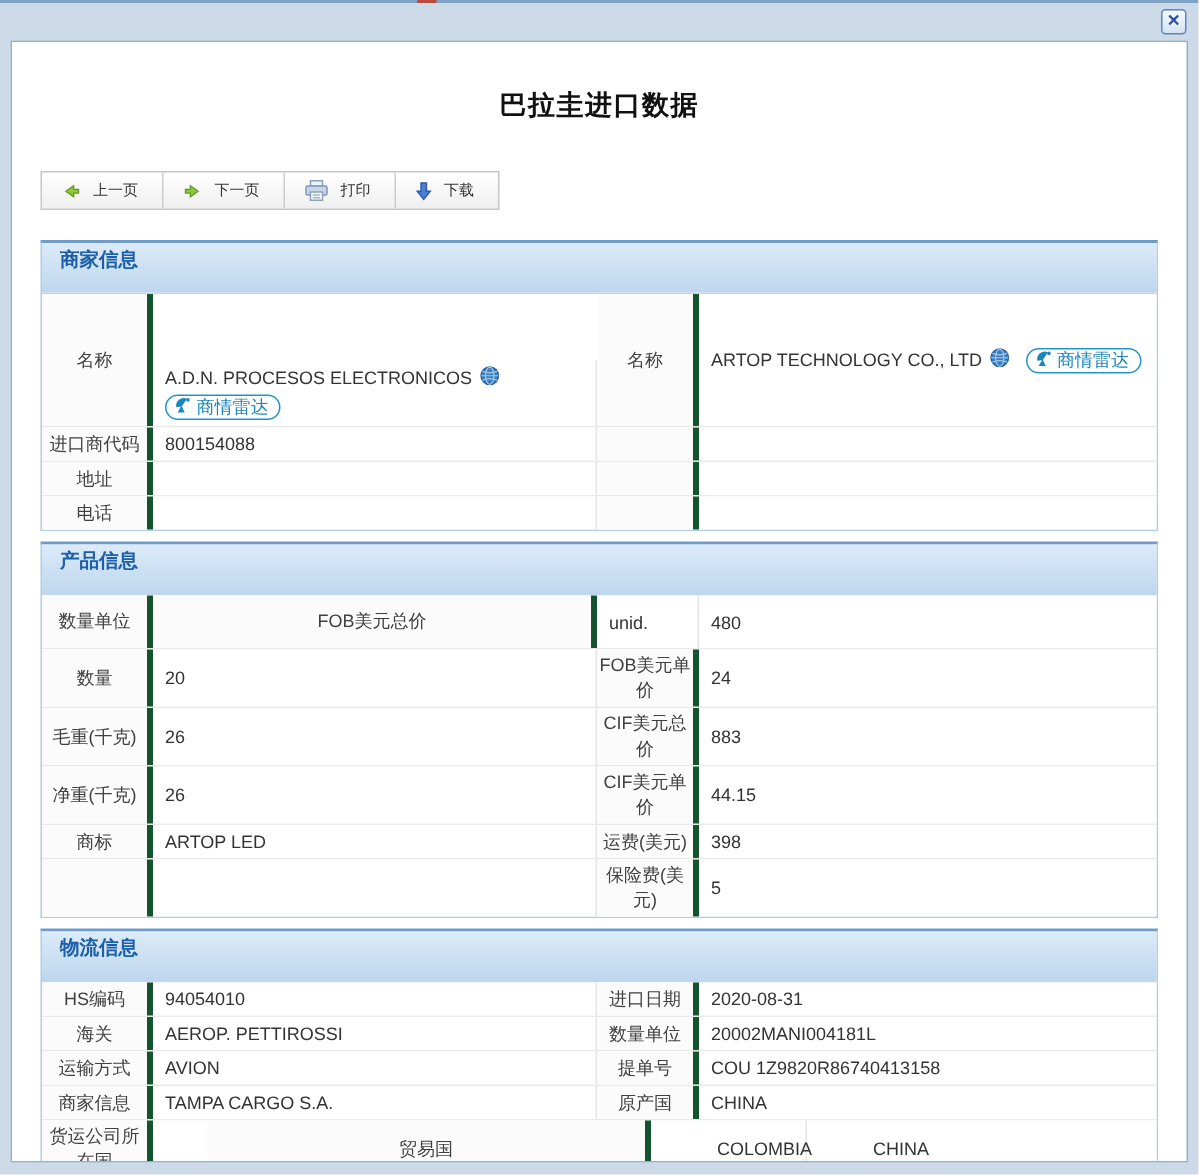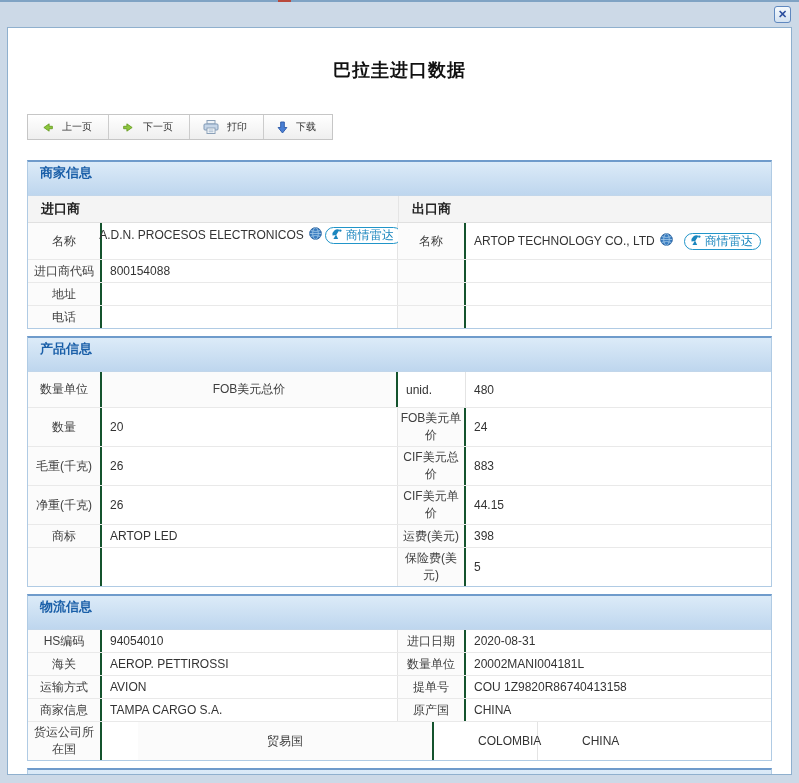--- a/index.html
+++ b/index.html
@@ -59,33 +59,33 @@
   }
 
   .grid-row { display:grid; grid-template-columns:74px 296px 68px 1fr; border-bottom:1px solid #e9e9e9; background:#fff; }
   .grid-row:last-child { border-bottom:none; }
   .grid-row.two-col { grid-template-columns:74px 1fr; }
 
   .cell { display:flex; align-items:center; font-size:12px; min-height:22px; padding:2px 6px; color:#333; }
   .cell.lab {
     justify-content:center; text-align:center;
     color:#404040; background:#fbfbfb;
-    border-right:2px solid #14532d; padding:2px 1px;
+    border-right:4px solid #14532d; padding:2px 1px;
   }
   .cell.val { padding-left:8px; }
   .cell.val.mid { border-right:1px solid #e4e4e4; }
 
   .merchant-head { display:grid; grid-template-columns:370px 1fr; background:#f4f4f4; border-bottom:1px solid #e0e0e0; }
   .merchant-head .head-cell {
     font-size:13px; font-weight:bold; color:#222;
     padding:4px 0 4px 13px; min-height:23px; display:flex; align-items:center;
   }
   .merchant-head .head-cell + .head-cell { border-left:1px solid #e4e4e4; }
 
-  .name-cell-left { display:flex; flex-direction:row; justify-content:center; gap:3px; align-items:flex-start; padding:4px 6px 4px 8px; }
+  .name-cell-left { display:flex; flex-direction:column; justify-content:center; gap:3px; align-items:flex-start; padding:4px 6px 4px 8px;margin-top:44px; }
   .name-line { display:flex; align-items:center; gap:5px; font-size:12px; color:#333; white-space:nowrap; }
 
   .radar {
     display:inline-flex; align-items:center; gap:3px;
     border:1px solid #2195c9; border-radius:10px;
     padding:0 7px 0 5px; height:17px;
     color:#1b86be; font-size:12px; white-space:nowrap; cursor:pointer;
     background:#fff;
   }
   .globe { cursor:pointer; display:inline-block; }
@@ -142,24 +142,20 @@
           </svg>
       </span>
       <span>下载</span>
     </div>
   </div>
 
   
   <div class="section first">
     <div class="section-header">商家信息</div>
 
-    <div class="merchant-head">
-      <div class="head-cell">进口商</div>
-      <div class="head-cell">出口商</div>
-    </div>
 
     <div class="grid-row" style="min-height:37px;">
       <div class="cell lab">名称</div>
       <div class="cell val mid name-cell-left">
         <span class="name-line">
           <span>A.D.N. PROCESOS ELECTRONICOS</span>
           <span class="globe">
             <svg width="13" height="13" viewBox="0 0 14 14">
               <circle cx="7" cy="7" r="6.3" fill="#3b7ec2" stroke="#2a5f99"></circle>
               <ellipse cx="7" cy="7" rx="3" ry="6.2" fill="none" stroke="#a9cdea" stroke-width="0.8"></ellipse>

